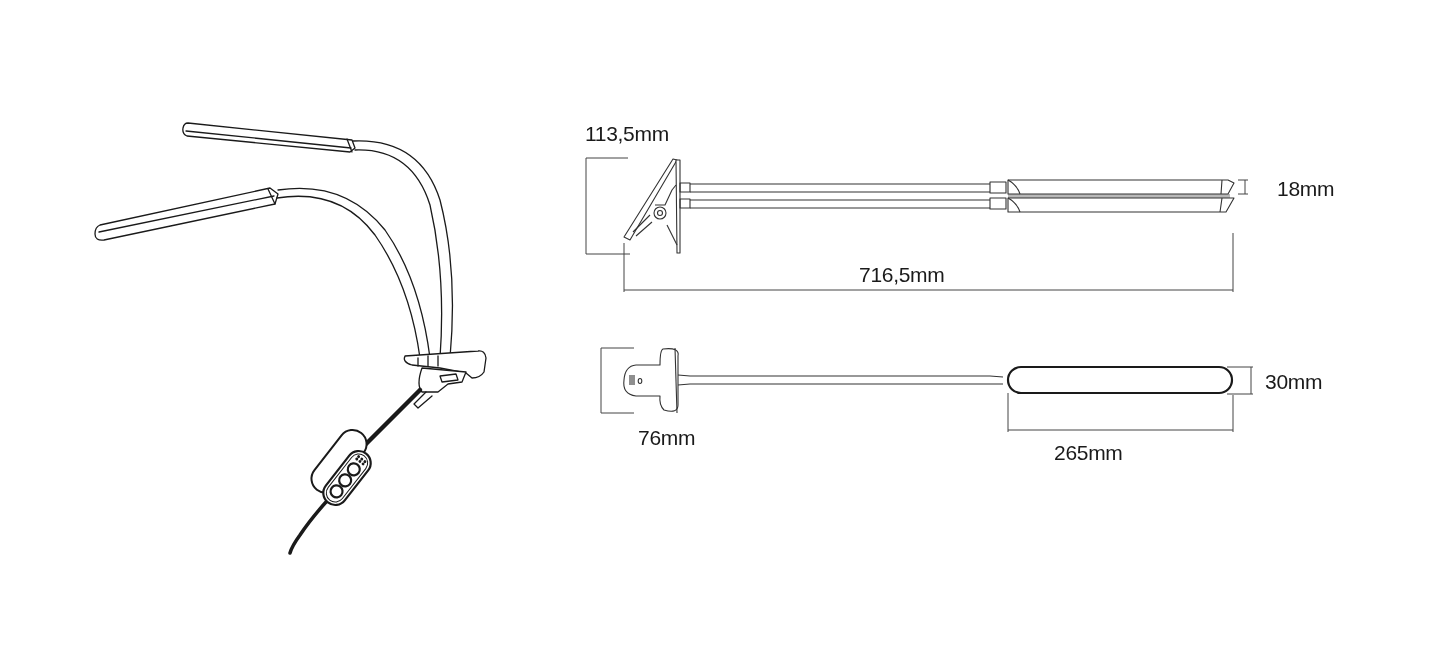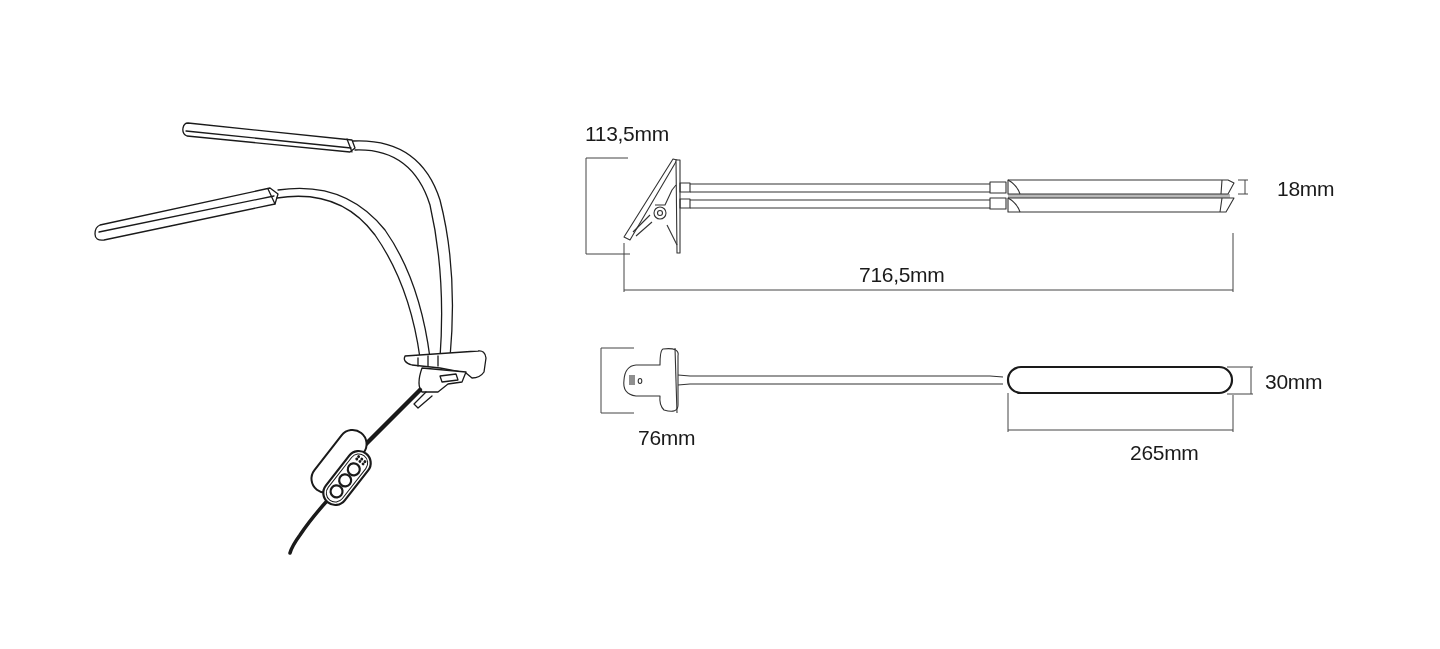--- a/index.html
+++ b/index.html
@@ -126,15 +126,15 @@
         <path d="M1227 367 L1253 367 M1227 394 L1253 394 M1251 367 L1251 394"></path>
       </g>
     </g>
   </svg>
 
   <span class="dim-label" style="left:585px; top:123px;">113,5mm</span>
   <span class="dim-label" style="left:1258px; top:178px;margin-left:19px;">18mm</span>
   <span class="dim-label" style="left:859px; top:264px;">716,5mm</span>
   <span class="dim-label" style="left:598px; top:427px;margin-left:40px;">76mm</span>
   <span class="dim-label" style="left:1265px; top:371px;text-align:center;">30mm</span>
-  <span class="dim-label" style="left:1130px; top:442px;">265mm</span>
+  <span class="dim-label" style="left:1054px; top:442px;">265mm</span>
 
 </div>
 
 </body></html>

